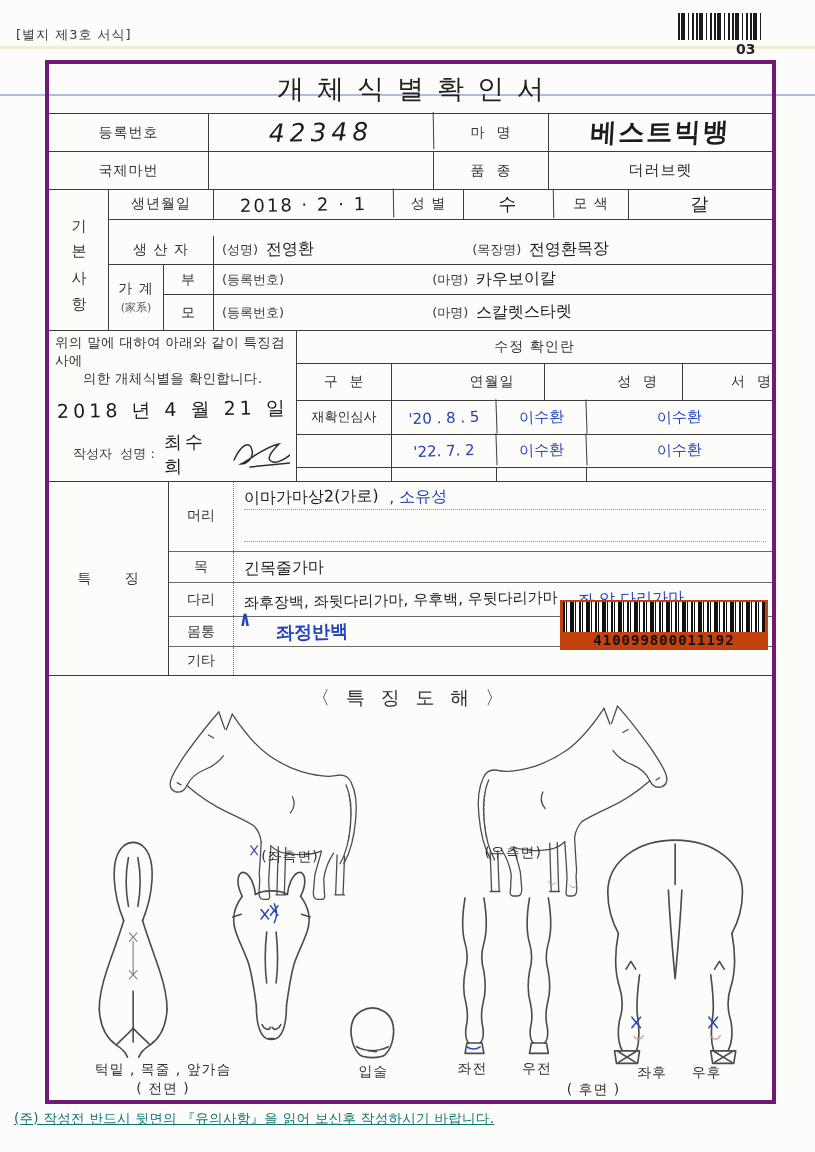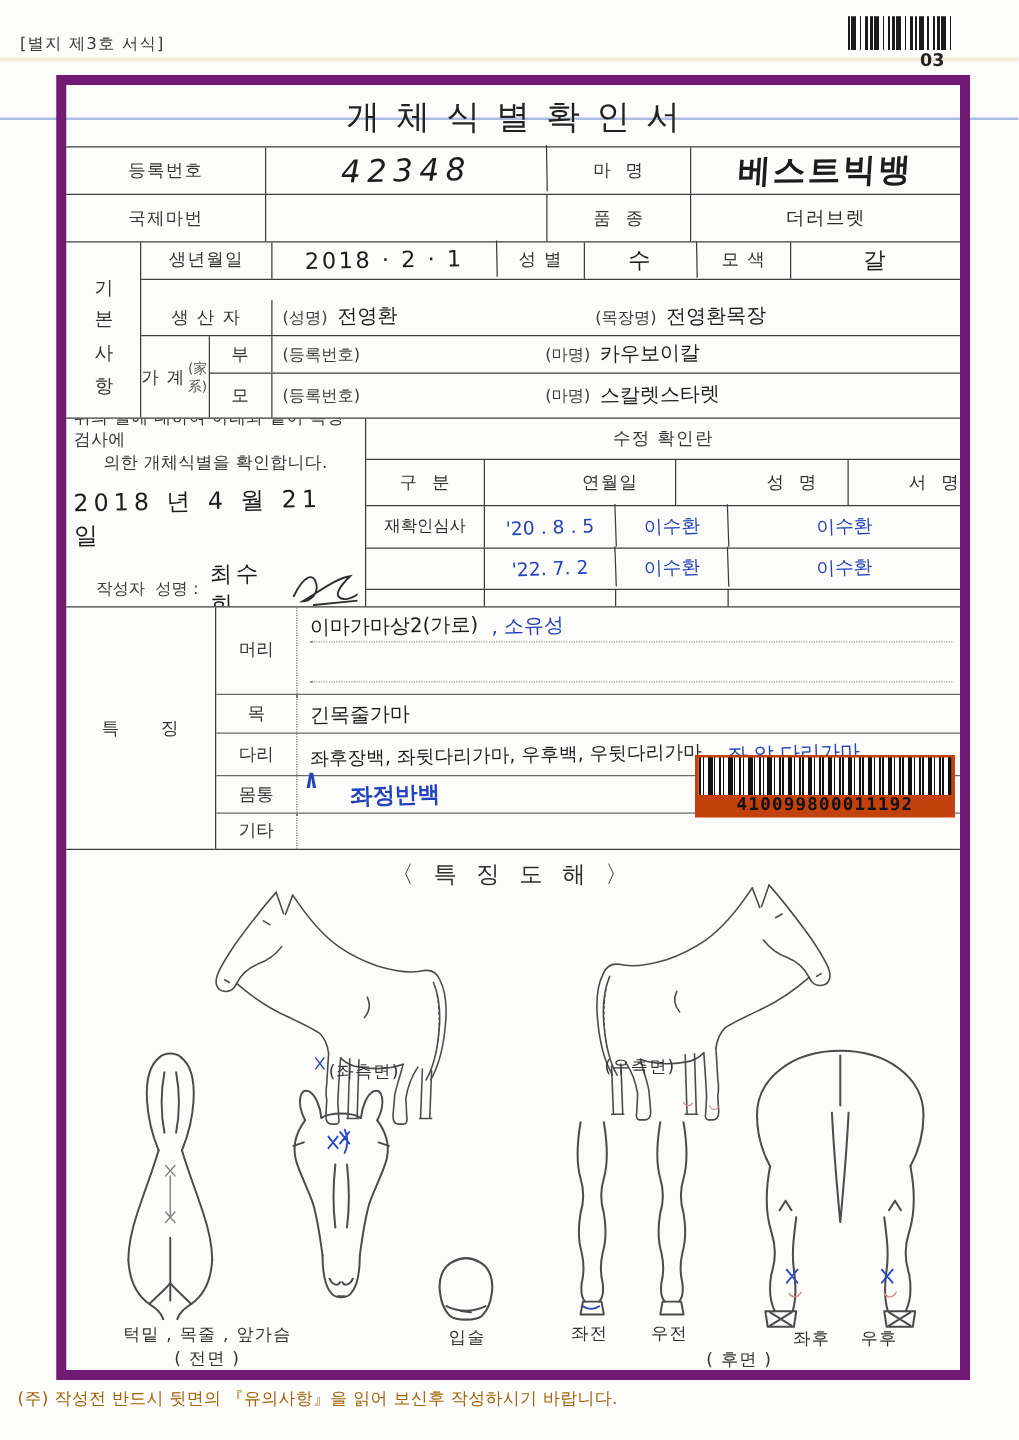--- a/index.html
+++ b/index.html
@@ -8,21 +8,21 @@
   .page { position:relative; width:815px; height:1152px; background:#fcfcfa; overflow:hidden; color:#2b2b2b; }
 
   .scan-line-cream { position:absolute; left:0; top:46px; width:100%; height:3px; background:#f3ecd6; }
   .scan-line-blue  { position:absolute; left:0; top:94px; width:100%; height:2px; background:#96add9; opacity:.8; }
 
   .form-label { position:absolute; left:16px; top:26px; font-size:13px; color:#3a3a3a; letter-spacing:1px; }
   .top-barcode { position:absolute; left:678px; top:13px; width:84px; height:27px;
     background:repeating-linear-gradient(90deg,#1b1b1b 0 2px,#fff 2px 3px,#1b1b1b 3px 7px,#fff 7px 10px,#1b1b1b 10px 11px,#fff 11px 14px,#1b1b1b 14px 16px,#fff 16px 18px); }
   .page-num { position:absolute; left:736px; top:41px; font-size:14px; font-weight:bold; color:#222; }
 
-  .doc { position:absolute; left:45px; top:60px; width:731px; height:1044px; border:8px solid #701a75;
+  .doc { position:absolute; left:45px; top:60px; width:731px; height:1044px; border:4px solid #701a75;
          display:flex; flex-direction:column; }
   .row { display:flex; border-bottom:1px solid #3d3d3d; }
   .col { display:flex; flex-direction:column; }
   .cell { border-right:1px solid #3d3d3d; display:flex; align-items:center; justify-content:center; overflow:hidden; }
   .cell.last, .row .cell:last-child { border-right:none; }
   .lab { font-size:14px; color:#333; white-space:pre; letter-spacing:1px; }
   .title-cell { font-size:27px; letter-spacing:13px; padding-left:13px; color:#222; font-weight:500; }
 
   .vtext { writing-mode:vertical-rl; text-orientation:upright; font-size:15px; letter-spacing:11px; color:#333; }
 
@@ -59,21 +59,21 @@
   .diagram-cell { flex:1; position:relative; border-bottom:none; }
   .diagram-svg { position:absolute; inset:0; width:100%; height:100%; }
   .fig path, .fig use { fill:none; stroke:#4b4b4b; stroke-width:1.7; stroke-linecap:round; stroke-linejoin:round; }
   .fig .blue { stroke:#2a47c0; stroke-width:1.6; }
   .fig .red { stroke:#cf8f8f; stroke-width:1.2; }
   .fig .gray { stroke:#828282; stroke-width:1.2; }
   .fig .dash { stroke-dasharray:3,3; stroke-width:1.2; }
   .dtitle { font-size:19px; letter-spacing:5px; fill:#2e2e2e; }
   .dlab { font-size:14px; fill:#333; letter-spacing:1px; }
 
-  .footer-note { position:absolute; left:14px; top:1110px; font-size:13.5px; color:#a16207; letter-spacing:.3px; }
+  .footer-note { position:absolute; left:14px; top:1110px; font-size:13.5px; color:#0f766e; letter-spacing:.3px;text-decoration:underline; }
   .sig-svg path { fill:none; stroke:#2f2f2f; stroke-width:1.5; stroke-linecap:round; }
 </style>
 </head>
 <body>
 
 <div class="page">
 
   <div class="scan-line-cream"></div>
   <div class="scan-line-blue"></div>
 
@@ -117,21 +117,21 @@
         <div class="row" style="height:38px;margin-top:16px;">
           <div class="cell lab" style="width:105px;">생 산 자</div>
           <div class="cell content-left" style="flex:1;">
             <span class="small-lab">(성명)</span>
             <span class="hw-inline">전영환</span>
             <span class="small-lab" style="margin-left:150px;">(목장명)</span>
             <span class="hw-inline">전영환목장</span>
           </div>
         </div>
         <div class="row" style="height:65px; border-bottom:none;">
-          <div class="cell" style="width:55px; flex-direction:row; gap:2px;">
+          <div class="cell" style="width:55px; flex-direction:column; gap:2px;">
             <span class="lab">가 계</span>
             <span style="font-size:11px;color:#555;">(家系)</span>
           </div>
           <div class="col" style="flex:1;">
             <div class="row" style="height:30px;">
               <div class="cell lab" style="width:50px;">부</div>
               <div class="cell content-left" style="flex:1;">
                 <span class="small-lab">(등록번호)</span>
                 <span class="small-lab" style="margin-left:140px;">(마명)</span>
                 <span class="hw-inline">카우보이칼</span>

